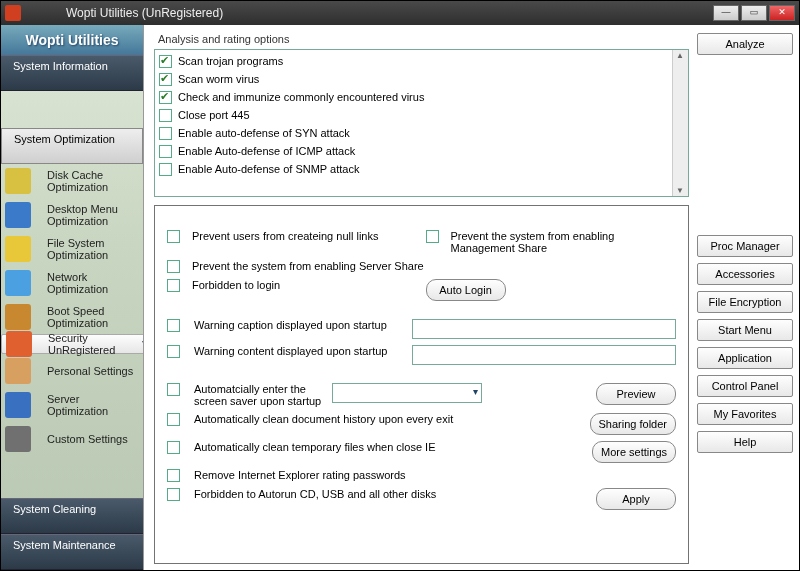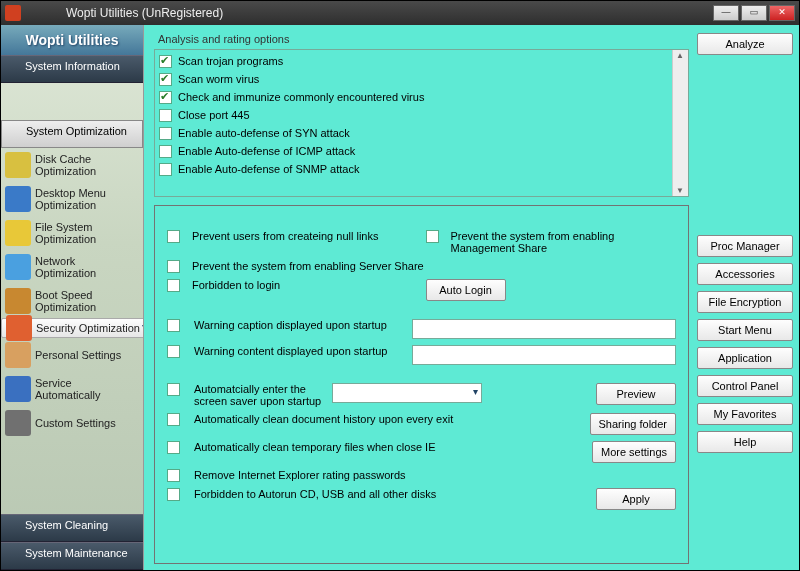--- a/index.html
+++ b/index.html
@@ -4,27 +4,27 @@
 <style>
 * { box-sizing: border-box; margin: 0; padding: 0; font-family: "Segoe UI", Tahoma, sans-serif; font-size: 11px; }
 body { background: #3a3a3a; width: 800px; height: 571px; overflow: hidden; }
 .window { width: 800px; height: 571px; background: #2b2b2b; border: 1px solid #000; }
 .titlebar { height: 24px; background: linear-gradient(#4a4a4a,#2e2e2e); display: flex; align-items: center; padding: 0 4px; color: #eee; gap: 39px; }
 .titlebar .appicon { width: 16px; height: 16px; background: #d04020; margin-right: 6px; border-radius: 2px; }
 .titlebar .title { flex: 1; font-size: 12px; }
 .wbtns { display: flex; gap: 2px; }
 .wbtn { width: 26px; height: 16px; background: linear-gradient(#eee,#ccc); border: 1px solid #666; font-size: 9px; text-align: center; line-height: 12px; color: #333; }
 .wbtn.close { background: linear-gradient(#e66,#c22); color: #fff; }
-.client { display: flex; height: calc(100% - 24px); background: #5eead4; }
+.client { display: flex; height: calc(100% - 24px); background: #ffffff; }
 .sidebar { width: 143px; background: linear-gradient(to bottom, #dfe8d8, #c9d6c1 40%, #b8c7b2); display: flex; flex-direction: column; border-right: 1px solid #999; }
 .brand { height: 30px; color: #fff; font-weight: bold; font-size: 14px; text-align: center; line-height: 30px; text-shadow: 1px 1px 2px #246; background: linear-gradient(#7ab,#479); }
-.navhdr { height: 28px; background: linear-gradient(#4a5a6a,#2c3a48); color: #fff; font-size: 11px; line-height: 20px; padding-left: 24px; cursor: pointer; border-top:1px solid #667; border-bottom:1px solid #223;}
+.navhdr { height: 36px; background: linear-gradient(#4a5a6a,#2c3a48); color: #fff; font-size: 11px; line-height: 20px; padding-left: 12px; cursor: pointer; border-top:1px solid #667; border-bottom:1px solid #223;}
 .navhdr.active { background: linear-gradient(#eee,#cfcfcf); color: #000; border:1px solid #888;margin-top:37px;}
 .navlist { flex: 1; overflow: hidden; }
-.navitem { display: flex; align-items: center; height: 34px; padding: 2px 4px; cursor: pointer; }
+.navitem { display: flex; align-items: center; height: 34px; padding: 2px 4px; cursor: pointer; gap: 12px; }
 .navitem.sel { background: linear-gradient(#fdfdfd,#e6e6e6); border: 1px solid #aaa; border-radius: 2px; }
 .navicon { width: 26px; height: 26px; margin-right: 4px; border-radius: 3px; flex-shrink: 0; }
 .navlabel { font-size: 11px; color: #222; line-height: 12px; }
 .content { flex: 1; padding: 6px 6px 6px 10px; display: flex; gap: 8px; }
 .main { flex: 1; display: flex; flex-direction: column; gap: 8px; }
 .rightcol { width: 96px; display: flex; flex-direction: column; gap: 6px; padding-top: 2px; }
 .btn { height: 22px; background: linear-gradient(#fefefe,#e8e8e8); border: 1px solid #888; border-radius: 2px; font-size: 11px; cursor: pointer; padding: 0 1px; }
 .sectitle { font-size: 11px; color: #333; padding: 2px 0 4px 4px; }
 .listbox { border: 1px solid #7a9; height: 148px; display: flex; }
 .listinner { flex: 1; overflow: hidden; padding: 2px 4px; }
@@ -33,21 +33,21 @@
 .sb::before { content:"▲"; position:absolute; top:1px; left:3px; font-size:8px; color:#666;}
 .sb::after { content:"▼"; position:absolute; bottom:1px; left:3px; font-size:8px; color:#666;}
 .chk { width: 13px; height: 13px; border: 1px solid #5a8; margin-right: 6px; background: #fff; position: relative; flex-shrink:0; cursor:pointer;}
 .chk.checked::after { content:"✔"; position:absolute; top:-2px; left:0; font-size:11px; color:#2a7d2a; }
 .panel { border: 1px solid #737373; flex: 1; padding: 24px 12px; display: flex; flex-direction: column; gap: 6px; position: relative; }
 .row { display: flex; align-items: flex-start; gap: 8px; }
 .half { flex: 1; display: flex; align-items: flex-start; gap: 6px; }
 .txt { border: 1px solid #7a9; height: 20px; background: #fff; flex: 1; min-width:120px; padding: 0 4px; }
 .sel { border: 1px solid #7a9; height: 20px; background: #fff; width: 150px; position:relative;}
 .sel::after{content:"▾"; position:absolute; right:3px; top:2px; color:#246; font-size:10px;}
-.smbtn { height: 22px; min-width: 80px; background: linear-gradient(#fefefe,#e8e8e8); border: 1px solid #888; border-radius: 2px; font-size: 11px; cursor: pointer; padding: 0 8px; }
+.smbtn { height: 22px; min-width: 80px; background: linear-gradient(#fefefe,#e8e8e8); border: 1px solid #888; border-radius: 10px; font-size: 11px; cursor: pointer; padding: 0 8px; }
 .gap { height: 6px; }
 .rightcol .spacer { flex: 0 0 168px; }
 </style>
 </head>
 <body>
 
 <div class="window">
   <div class="titlebar">
     <div class="appicon"></div>
     <div class="title">Wopti Utilities (UnRegistered)</div>
@@ -78,29 +78,29 @@
           <div class="navitem">
             <div class="navicon" style="background: rgb(74, 160, 224);"></div>
             <div class="navlabel">Network Optimization</div>
           </div>
           <div class="navitem">
             <div class="navicon" style="background: rgb(200, 136, 48);"></div>
             <div class="navlabel">Boot Speed Optimization</div>
           </div>
           <div class="navitem sel">
             <div class="navicon" style="background: rgb(224, 96, 48);"></div>
-            <div class="navlabel">Security Optimization</div>
+            <div class="navlabel">Security UnRegistered</div>
           </div>
           <div class="navitem">
             <div class="navicon" style="background: rgb(216, 160, 96);"></div>
             <div class="navlabel">Personal Settings</div>
           </div>
           <div class="navitem">
             <div class="navicon" style="background: rgb(58, 112, 192);"></div>
-            <div class="navlabel">Service Automatically</div>
+            <div class="navlabel">Server Optimization</div>
           </div>
           <div class="navitem">
             <div class="navicon" style="background: rgb(112, 112, 112);"></div>
             <div class="navlabel">Custom Settings</div>
           </div>
         </div>
       <div class="navhdr">System Cleaning</div>
       <div class="navhdr">System Maintenance</div>
     </div>
     <div class="content">

